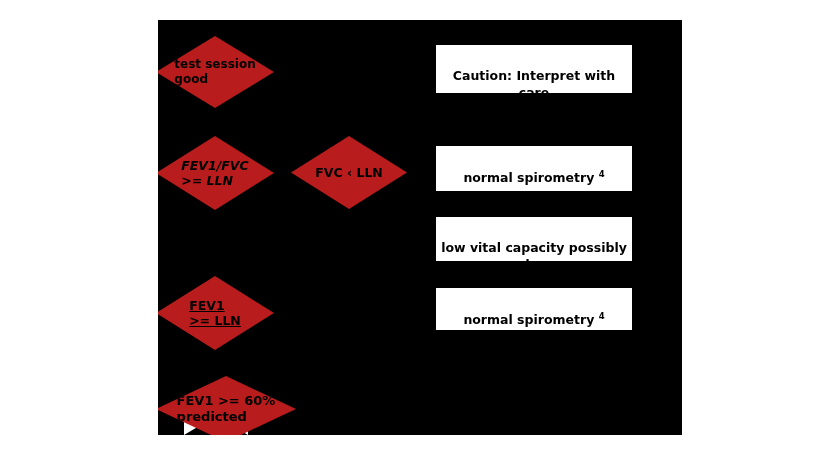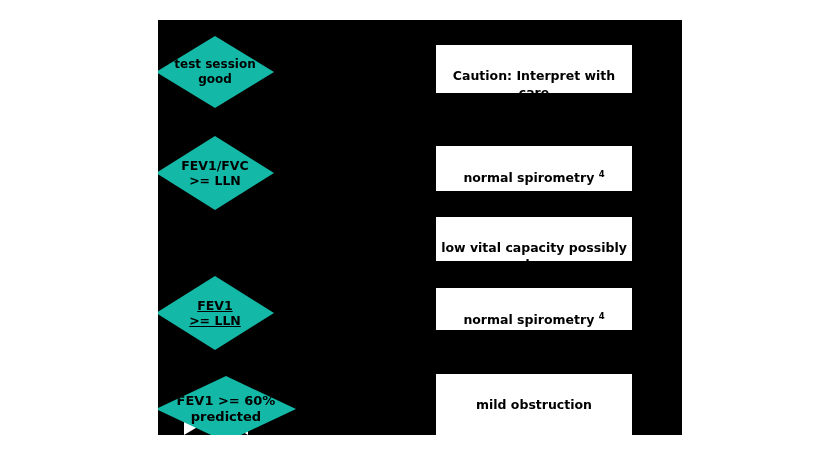--- a/index.html
+++ b/index.html
@@ -21,26 +21,26 @@
     top: 20px;
     width: 524px;
     height: 415px;
     background: #000000;
     overflow: hidden;
   }
 
   
   .node {
     position: absolute;
-    background: #14b8a6;
+    background: #b91c1c;
     color: #000000;
     display: flex;
     align-items: center;
     justify-content: center;
-    text-align: center;
+    text-align: left;
     box-sizing: border-box;
   }
 
   .diamond {
     clip-path: polygon(50% 0%, 100% 50%, 50% 100%, 0% 50%);
     -webkit-clip-path: polygon(50% 0%, 100% 50%, 50% 100%, 0% 50%);
   }
 
   .diamond .lbl {
     font-weight: bold;
@@ -90,24 +90,27 @@
 <body>
 
 <div id="canvas">
 
   <div class="node diamond" style="left:-2px; top:16px; width:118px; height:72px;">
     <span class="lbl" style="font-size:12px;">test session
 good</span>
   </div>
 
   <div class="node diamond" style="left:-2px; top:116px; width:118px; height:74px;">
-    <span class="lbl" style="font-size:12.5px;">FEV1/FVC
+    <span class="lbl" style="font-size:12.5px;font-style:italic;">FEV1/FVC
 &gt;= LLN</span>
   </div>
 
+  <div class="node diamond" style="left:133px; top:116px; width:116px; height:73px;">
+    <span class="lbl" style="font-size:12.5px;">FVC ‹ LLN</span>
+  </div>
 
   <div class="node diamond" style="left:-2px; top:256px; width:118px; height:74px;">
     <span class="lbl" style="font-size:12.5px;text-decoration:underline;">FEV1
 &gt;= LLN</span>
   </div>
 
   <div class="stub" style="left:26px; top:386px; width:64px; height:29px;"></div>
   <div class="notch" style="left:26px; top:396px; width:64px; height:19px;"></div>
 
   <div class="node diamond" style="left:-2px; top:356px; width:140px; height:66px;">
@@ -133,19 +136,14 @@
 to restriction of lung volumes</span>
     </span>
   </div>
 
   <div class="box" style="left:278px; top:268px; width:196px; height:42px;">
     <span class="lbl" style="font-size:12.5px;">
       <span>normal spirometry </span><sup class="ref">4</sup>
     </span>
   </div>
 
-  <div class="box" style="left:278px; top:354px; width:196px; height:61px;">
-    <span class="lbl" style="font-size:12.5px;">
-      <span>mild obstruction</span>
-    </span>
-  </div>
 
 </div>
 
 </body></html>

